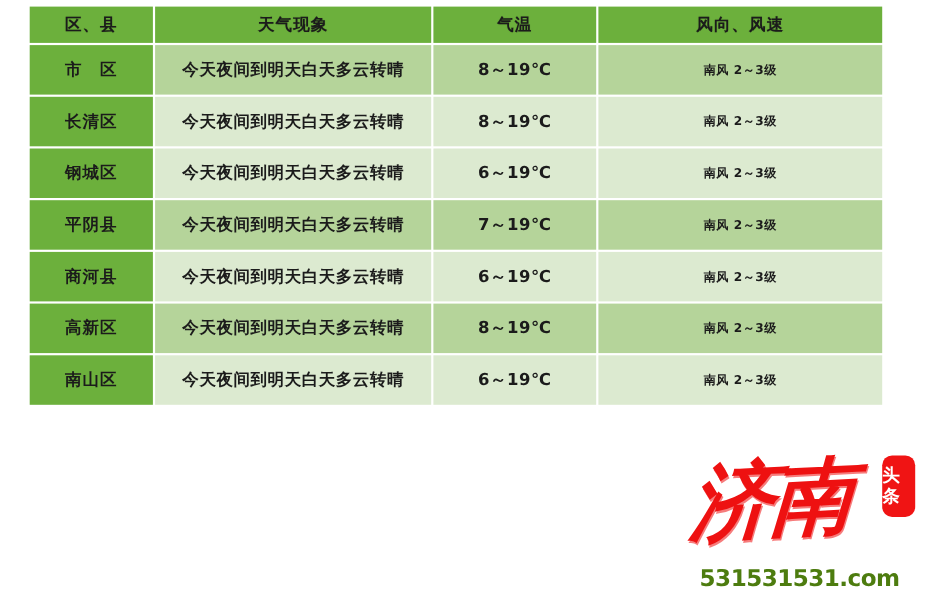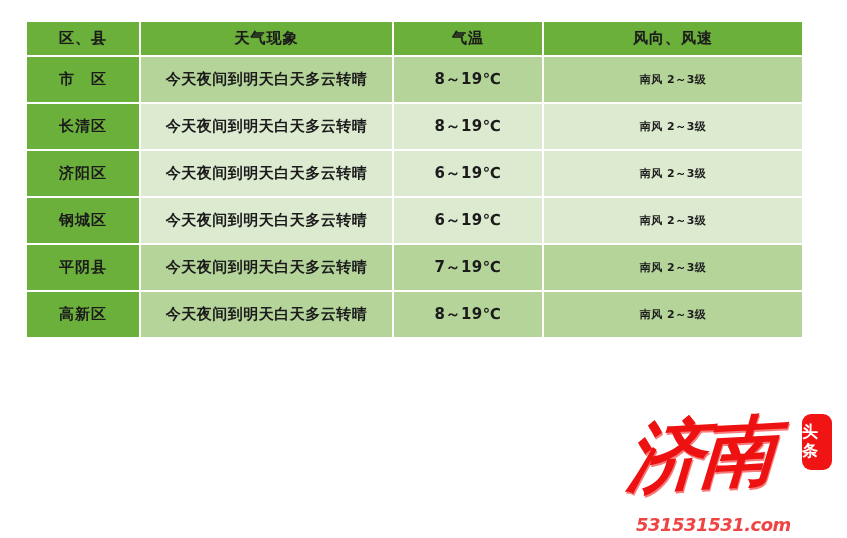--- a/index.html
+++ b/index.html
@@ -11,21 +11,21 @@
     width: 847px;
     height: 538px;
     position: relative;
     overflow: hidden;
     font-family: "DejaVu Sans", "Liberation Sans", sans-serif;
   }
 
   #table-wrap {
     position: absolute;
     left: 25px;
-    top: 20px;
+    top: 4px;
     width: 777px;
     height: 512px;
   }
 
   table.forecast {
     border-collapse: separate;
     border-spacing: 2px;
     width: 777px;
     table-layout: fixed;
   }
@@ -114,25 +114,24 @@
     padding-top: 8px;
     box-sizing: border-box;
     font-family: "DejaVu Sans", "Liberation Sans", sans-serif;
   }
   #wm-stamp span { display: block; }
   #wm-url {
     position: absolute;
     left: 8px;
     top: 106px;
     font-family: "DejaVu Sans", "Liberation Sans", sans-serif;
-    font-size: 18px;
-    font-weight: bold;
-    color: #ef4444;
+    font-size: 21px;
+    font-weight: bold;
+    color: #4d7c0f;
     letter-spacing: -0.5px;
-    font-style: italic;
   }
 </style>
 </head>
 <body>
 
 <div id="table-wrap">
   <table class="forecast">
     <colgroup>
       <col class="c-district">
       <col class="c-weather">
@@ -154,41 +153,47 @@
           <td class="data temp">8～19℃</td>
           <td class="data wind">南风 2～3级</td>
         </tr>
         <tr class="even">
           <td class="district">长清区</td>
           <td class="data weather">今天夜间到明天白天多云转晴</td>
           <td class="data temp">8～19℃</td>
           <td class="data wind">南风 2～3级</td>
         </tr>
         <tr class="even">
-          <td class="district">济阳区</td>
-          <td class="data weather">今天夜间到明天白天多云转晴</td>
-          <td class="data temp">6～19℃</td>
-          <td class="data wind">南风 2～3级</td>
-        </tr>
-        <tr class="even">
           <td class="district">钢城区</td>
           <td class="data weather">今天夜间到明天白天多云转晴</td>
           <td class="data temp">6～19℃</td>
           <td class="data wind">南风 2～3级</td>
         </tr>
         <tr class="odd">
           <td class="district">平阴县</td>
           <td class="data weather">今天夜间到明天白天多云转晴</td>
           <td class="data temp">7～19℃</td>
           <td class="data wind">南风 2～3级</td>
         </tr>
+        <tr class="even">
+          <td class="district">商河县</td>
+          <td class="data weather">今天夜间到明天白天多云转晴</td>
+          <td class="data temp">6～19℃</td>
+          <td class="data wind">南风 2～3级</td>
+        </tr>
         <tr class="odd">
           <td class="district">高新区</td>
           <td class="data weather">今天夜间到明天白天多云转晴</td>
           <td class="data temp">8～19℃</td>
+          <td class="data wind">南风 2～3级</td>
+        </tr>
+        <tr class="even">
+          <td class="district">南山区</td>
+          <td class="data weather">今天夜间到明天白天多云转晴</td>
+          <td class="data temp">6～19℃</td>
           <td class="data wind">南风 2～3级</td>
         </tr>
       </tbody>
   </table>
 </div>
 
 <div id="watermark">
   <div id="wm-jinan">济南</div>
   <div id="wm-stamp">
     <span>头</span>

